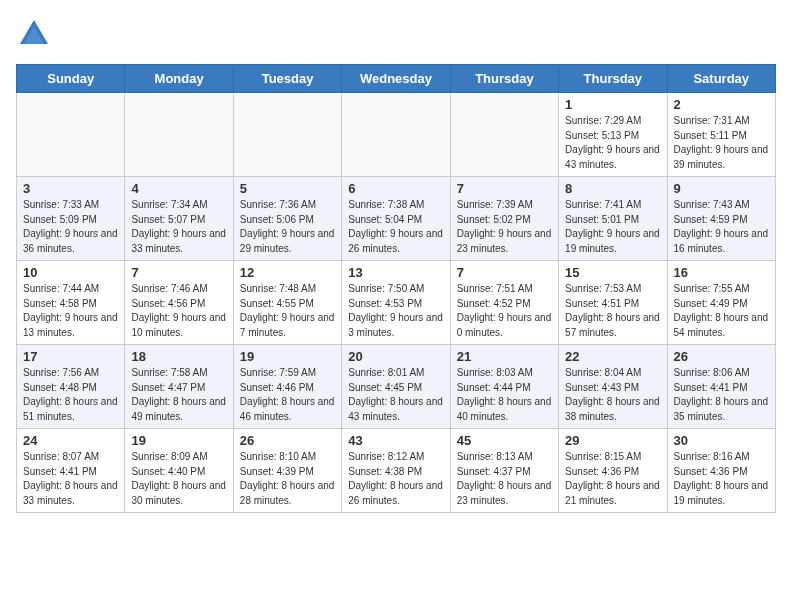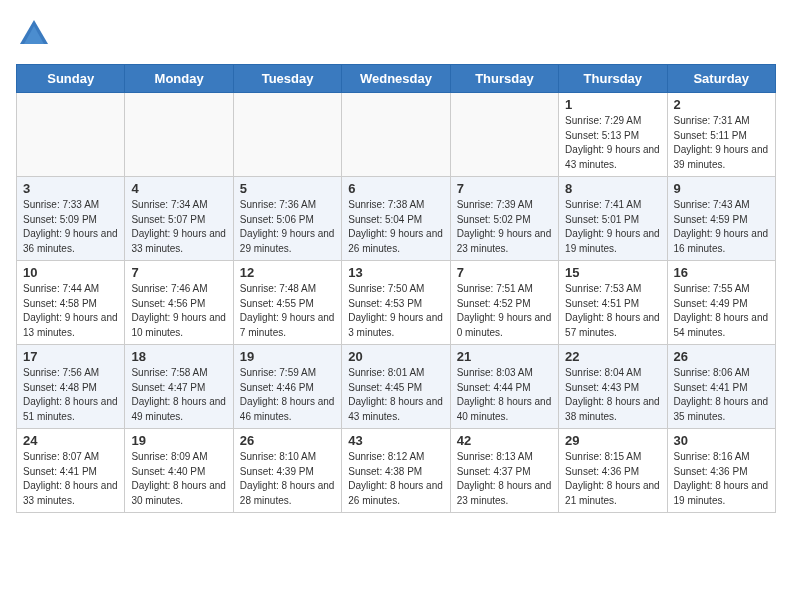--- a/index.html
+++ b/index.html
@@ -241,21 +241,21 @@
         </td>
         <td>
           <span class="day-num">26</span>
           <div class="day-info">Sunrise: 8:10 AM<br>Sunset: 4:39 PM<br>Daylight: 8 hours and 28 minutes.</div>
         </td>
         <td>
           <span class="day-num">43</span>
           <div class="day-info">Sunrise: 8:12 AM<br>Sunset: 4:38 PM<br>Daylight: 8 hours and 26 minutes.</div>
         </td>
         <td>
-          <span class="day-num">42</span>
+          <span class="day-num">45</span>
           <div class="day-info">Sunrise: 8:13 AM<br>Sunset: 4:37 PM<br>Daylight: 8 hours and 23 minutes.</div>
         </td>
         <td>
           <span class="day-num">29</span>
           <div class="day-info">Sunrise: 8:15 AM<br>Sunset: 4:36 PM<br>Daylight: 8 hours and 21 minutes.</div>
         </td>
         <td>
           <span class="day-num">30</span>
           <div class="day-info">Sunrise: 8:16 AM<br>Sunset: 4:36 PM<br>Daylight: 8 hours and 19 minutes.</div>
         </td>

